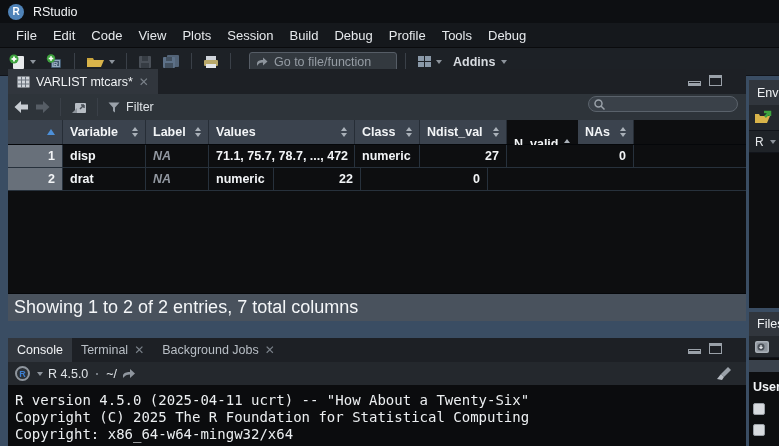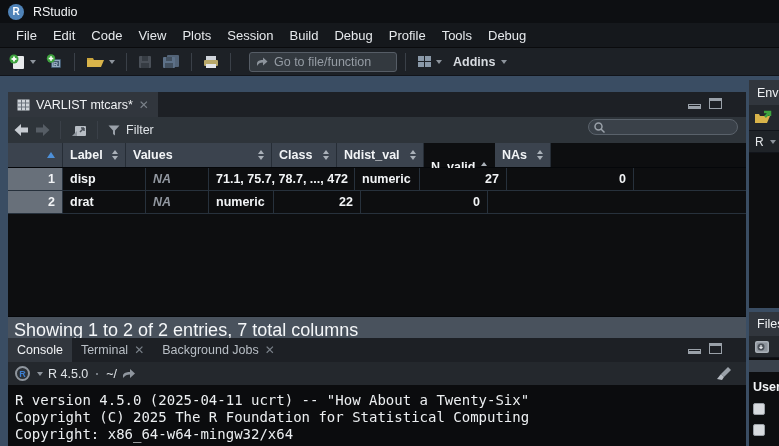--- a/index.html
+++ b/index.html
@@ -171,21 +171,21 @@
           <rect x="8" y="1" width="6" height="5" fill="#8a99a8"></rect>
           <rect x="1" y="7" width="6" height="5" fill="#8a99a8"></rect>
           <rect x="8" y="7" width="6" height="5" fill="#8a99a8"></rect>
         </svg>
       <span class="caret"></span>
     </span>
     <span class="addins-label">Addins</span>
     <span class="caret"></span>
   </div>
 
-  <div class="pane" style="left:8px; top:92px; width:738px; height:252px;">
+  <div class="pane" style="left:8px; top:69px; width:738px; height:252px;">
     <div class="tabstrip">
       <span class="tab active">
         <svg width="13" height="12">
             <rect x="0.5" y="0.5" width="12" height="11" fill="#cfd4da"></rect>
             <path d="M0.5 4 H12.5 M0.5 8 H12.5 M4.5 0.5 V11.5 M8.5 0.5 V11.5" stroke="#6b737d" stroke-width="1"></path>
           </svg>
         <span>VARLIST mtcars*</span>
         <span class="close-x">✕</span>
       </span>
       <span class="winbtns">
@@ -219,20 +219,27 @@
         <input type="text" value="" style="">
       </span>
     </div>
 
     <div class="thead">
       <span class="th c0">
           <span class="sort">
             <span class="tri-u blue"></span>
           </span>
         </span>
+      <span class="th c1">
+          <span>Variable</span>
+          <span class="sort">
+            <span class="tri-u"></span>
+            <span class="tri-d"></span>
+          </span>
+        </span>
       <span class="th c2">
           <span>Label</span>
           <span class="sort">
             <span class="tri-u"></span>
             <span class="tri-d"></span>
           </span>
         </span>
       <span class="th c3">
           <span>Values</span>
           <span class="sort">

